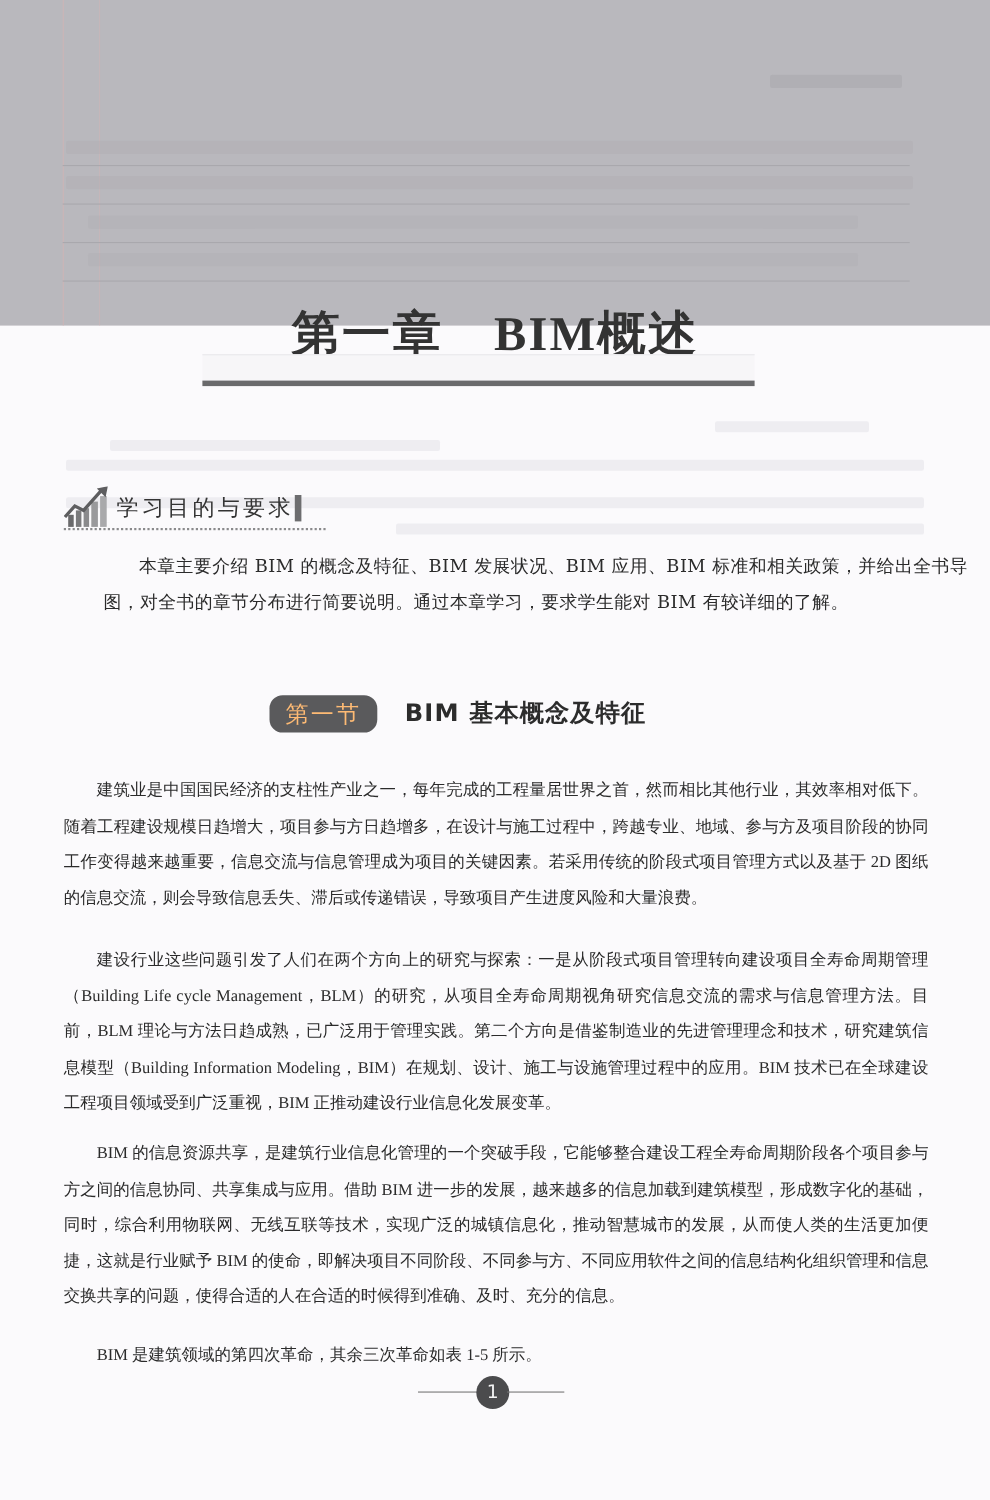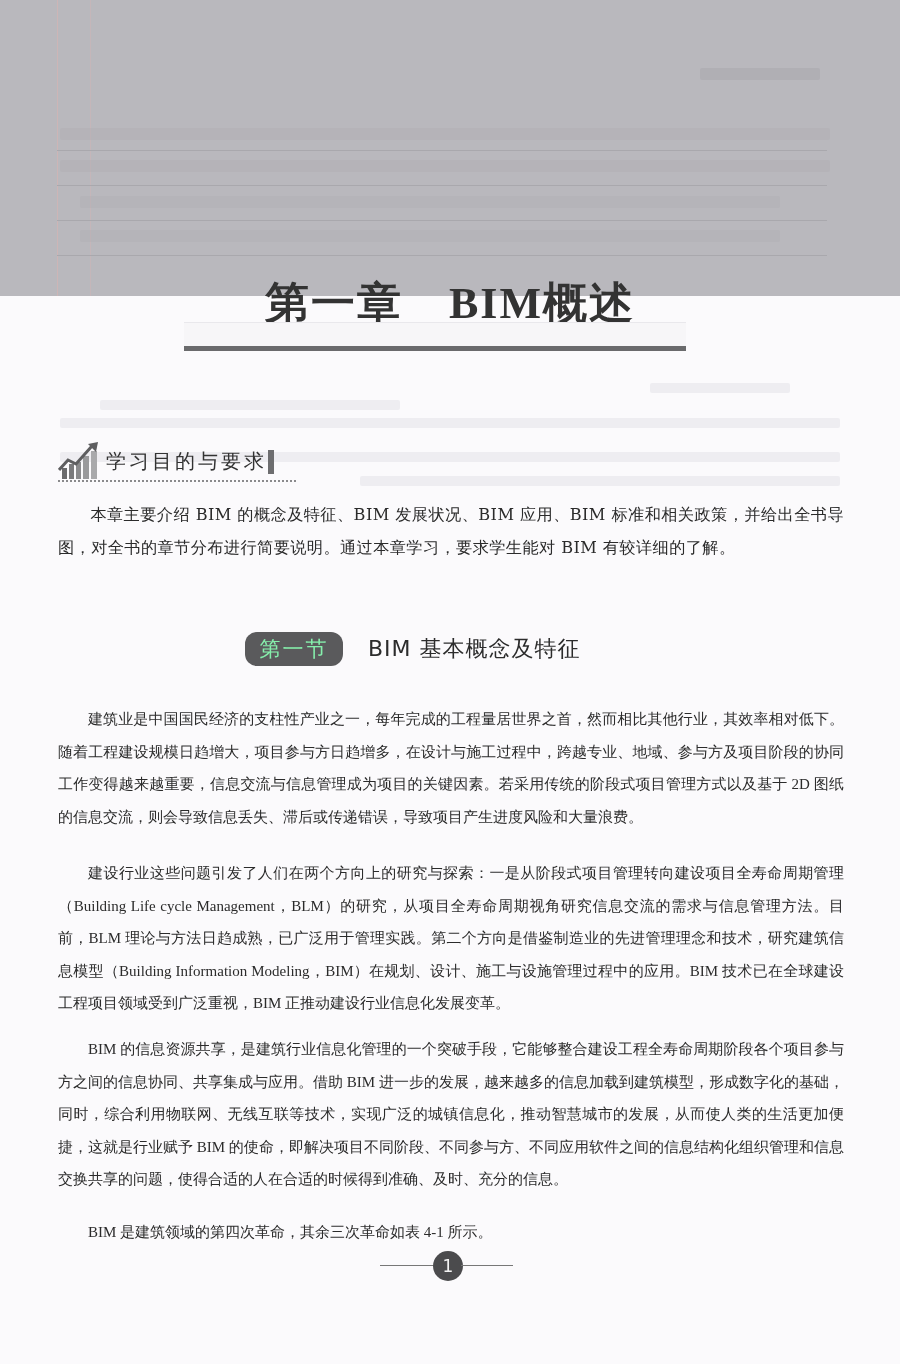--- a/index.html
+++ b/index.html
@@ -57,32 +57,32 @@
     position: absolute; left: 0; top: 40px; width: 238px; height: 0;
     border-top: 2px dotted #8a8a8c;
   }
 
   .para {
     position: absolute; left: 58px; width: 786px;
     font-family: "Liberation Serif", "DejaVu Serif", serif;
     font-size: 15px; line-height: 32.5px; color: #2b2b2b;
     text-align: justify; text-indent: 2em;
   }
-  .para.intro { top: 499px; font-family: "DejaVu Serif", serif; font-size: 16.2px; letter-spacing: .4px; }
+  .para.intro { top: 499px; font-family: "DejaVu Serif", serif; font-size: 16.2px; letter-spacing: .4px; margin-left: 36px; }
 
   
   .section-badge {
     position: absolute; left: 245px; top: 632px; width: 98px; height: 34px;
-    background: #5a5a5c; border-radius: 12px; color: #86efac;
+    background: #5a5a5c; border-radius: 12px; color: #fdba74;
     font-family: "DejaVu Sans", sans-serif; font-size: 21px; line-height: 34px; text-align: center;
     letter-spacing: 2px;
   }
   .section-title {
     position: absolute; left: 368px; top: 630px;
-    font-family: "DejaVu Sans", sans-serif; font-weight: normal; font-size: 22px; line-height: 38px;
+    font-family: "DejaVu Sans", sans-serif; font-weight: bold; font-size: 22px; line-height: 38px;
     color: #2c2c2c; letter-spacing: 1px;
   }
 
   .p1 { top: 703px; }
   .p2 { top: 857px; }
   .p3 { top: 1033px; }
   .p4 { top: 1216px; }
 
   
   .page-num-wrap { position: absolute; left: 380px; top: 1250px; width: 140px; height: 30px; }
@@ -139,20 +139,20 @@
   </div>
 
   <p class="para intro">本章主要介绍 BIM 的概念及特征、BIM 发展状况、BIM 应用、BIM 标准和相关政策，并给出全书导图，对全书的章节分布进行简要说明。通过本章学习，要求学生能对 BIM 有较详细的了解。</p>
 
   <div class="section-badge">第一节</div>
   <div class="section-title">BIM 基本概念及特征</div>
 
   <p class="para p1">建筑业是中国国民经济的支柱性产业之一，每年完成的工程量居世界之首，然而相比其他行业，其效率相对低下。随着工程建设规模日趋增大，项目参与方日趋增多，在设计与施工过程中，跨越专业、地域、参与方及项目阶段的协同工作变得越来越重要，信息交流与信息管理成为项目的关键因素。若采用传统的阶段式项目管理方式以及基于 2D 图纸的信息交流，则会导致信息丢失、滞后或传递错误，导致项目产生进度风险和大量浪费。</p>
   <p class="para p2">建设行业这些问题引发了人们在两个方向上的研究与探索：一是从阶段式项目管理转向建设项目全寿命周期管理（Building Life cycle Management，BLM）的研究，从项目全寿命周期视角研究信息交流的需求与信息管理方法。目前，BLM 理论与方法日趋成熟，已广泛用于管理实践。第二个方向是借鉴制造业的先进管理理念和技术，研究建筑信息模型（Building Information Modeling，BIM）在规划、设计、施工与设施管理过程中的应用。BIM 技术已在全球建设工程项目领域受到广泛重视，BIM 正推动建设行业信息化发展变革。</p>
   <p class="para p3">BIM 的信息资源共享，是建筑行业信息化管理的一个突破手段，它能够整合建设工程全寿命周期阶段各个项目参与方之间的信息协同、共享集成与应用。借助 BIM 进一步的发展，越来越多的信息加载到建筑模型，形成数字化的基础，同时，综合利用物联网、无线互联等技术，实现广泛的城镇信息化，推动智慧城市的发展，从而使人类的生活更加便捷，这就是行业赋予 BIM 的使命，即解决项目不同阶段、不同参与方、不同应用软件之间的信息结构化组织管理和信息交换共享的问题，使得合适的人在合适的时候得到准确、及时、充分的信息。</p>
-  <p class="para p4">BIM 是建筑领域的第四次革命，其余三次革命如表 4-1 所示。</p>
+  <p class="para p4">BIM 是建筑领域的第四次革命，其余三次革命如表 1-5 所示。</p>
 
   <div class="page-num-wrap">
     <div class="pn-line" style="left:0;width:55px"></div>
     <div class="pn-circle">1</div>
     <div class="pn-line" style="left:81px;width:52px"></div>
   </div>
 </div>
 
 </body></html>

